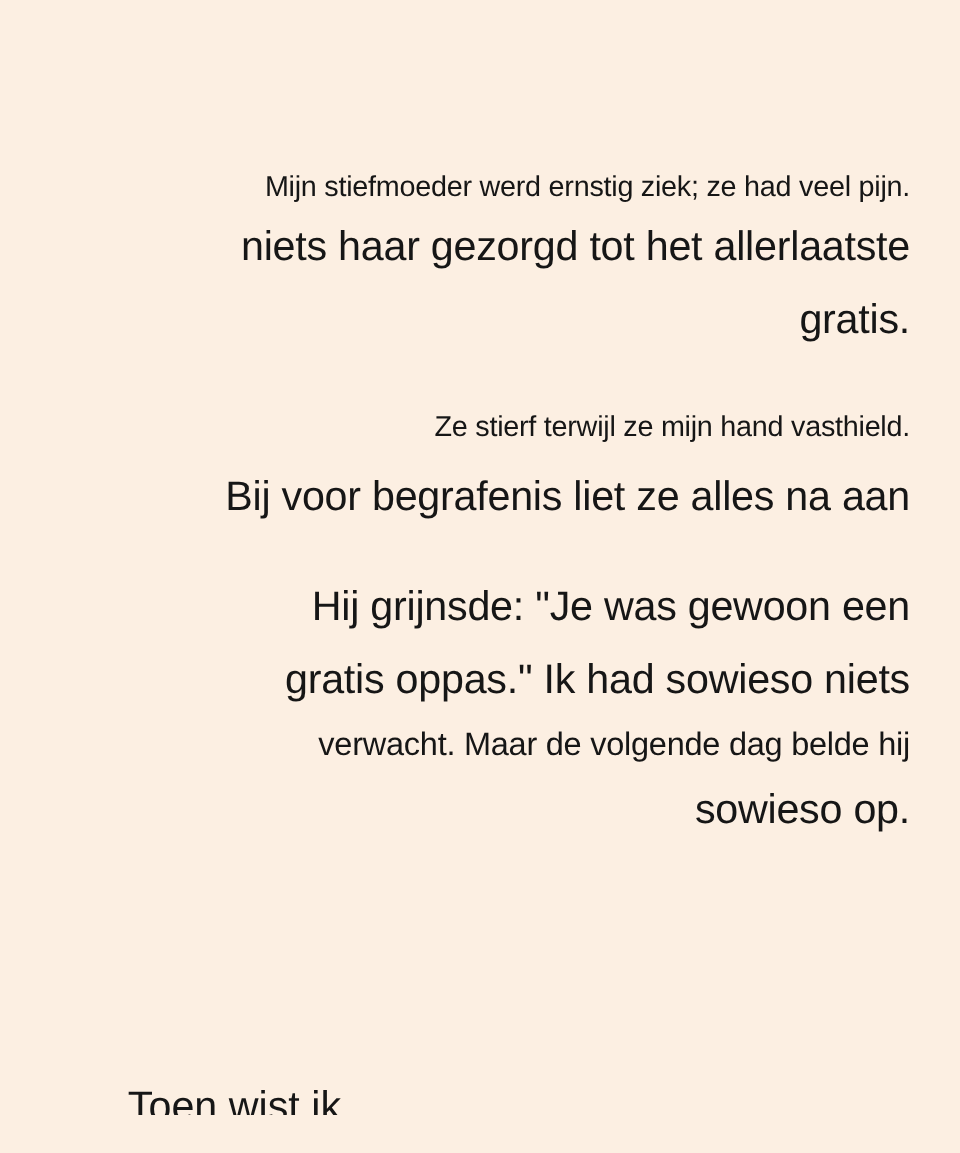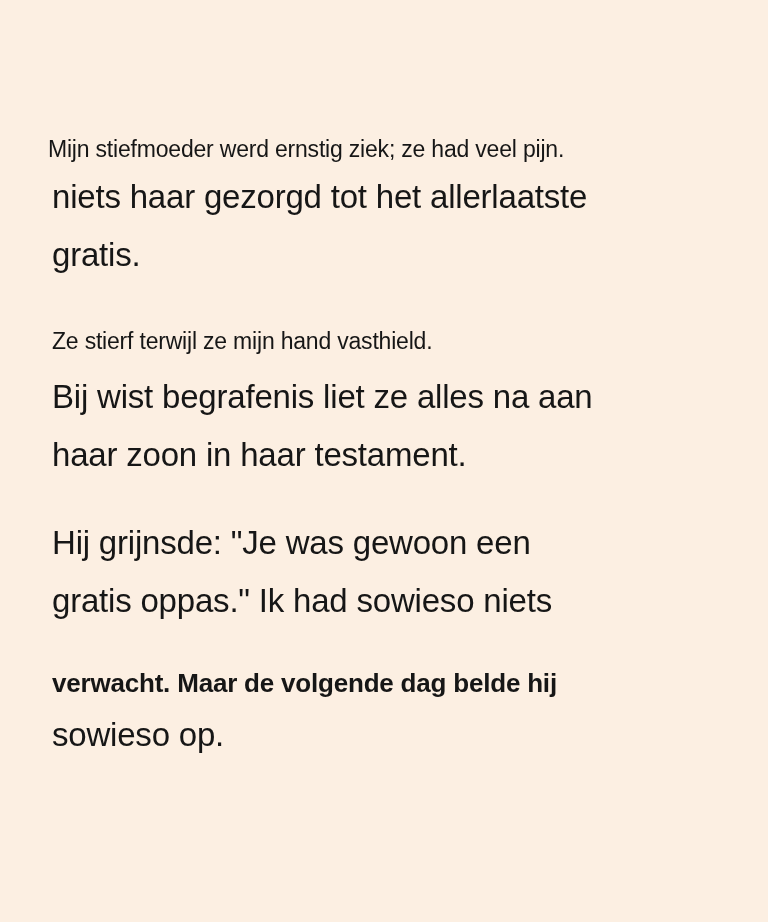--- a/index.html
+++ b/index.html
@@ -14,20 +14,21 @@
     color: #1b1b1b;
     overflow: hidden;
   }
   .page {
     position: relative;
     width: 768px;
     height: 661px;
     background: #fcefe2;
     box-sizing: border-box;
     padding: 0 48px;
+    text-align: right;
   }
   .story {
     position: absolute;
     left: 48px;
     right: 40px;
     top: 130px;
   }
   .para {
     margin: 0 0 30px 0;
   }
@@ -42,22 +43,21 @@
   }
   
   .s-sm {
     font-size: 23px;
     line-height: 38px;
     font-weight: 400;
   }
   .s-md {
     font-size: 26px;
     line-height: 46px;
-    font-weight: 700;
-    margin-top: 30px;
+    font-weight: 400;
   }
   .s-lg {
     font-size: 23px;
     line-height: 54px;
     font-weight: 400;
   }
   .s-xl {
     font-size: 33px;
     line-height: 58px;
     font-weight: 400;
@@ -88,27 +88,29 @@
   <div class="story">
 
     <p class="para">
       <span class="line s-sm">Mijn stiefmoeder werd ernstig ziek; ze had veel pijn.</span>
       <span class="line s-xl indent-1">niets haar gezorgd tot het allerlaatste</span>
       <span class="line s-xl indent-1">gratis.</span>
     </p>
 
     <p class="para">
       <span class="line s-lg indent-1">Ze stierf terwijl ze mijn hand vasthield.</span>
-      <span class="line s-xl indent-1"> Bij wist begrafenis liet ze alles na aan</span>
-      <span class="line s-xl indent-1">haar zoon in haar testament.</span>
+      <span class="line s-xl indent-1"> Bij voor begrafenis liet ze alles na aan</span>
     </p>
 
     <p class="para">
       <span class="line s-xl indent-1">Hij grijnsde: "Je was gewoon een</span>
       <span class="line s-xl indent-1">gratis oppas." Ik had sowieso niets</span>
       <span class="line s-md indent-1">verwacht. Maar de volgende dag belde hij</span>
       <span class="line s-xl indent-1">sowieso op.</span>
     </p>
 
   </div>
 
+  <div class="cut-row">
+    <span class="cut-text">Toen wist ik.</span>
+  </div>
 
 </div>
 
 </body></html>

